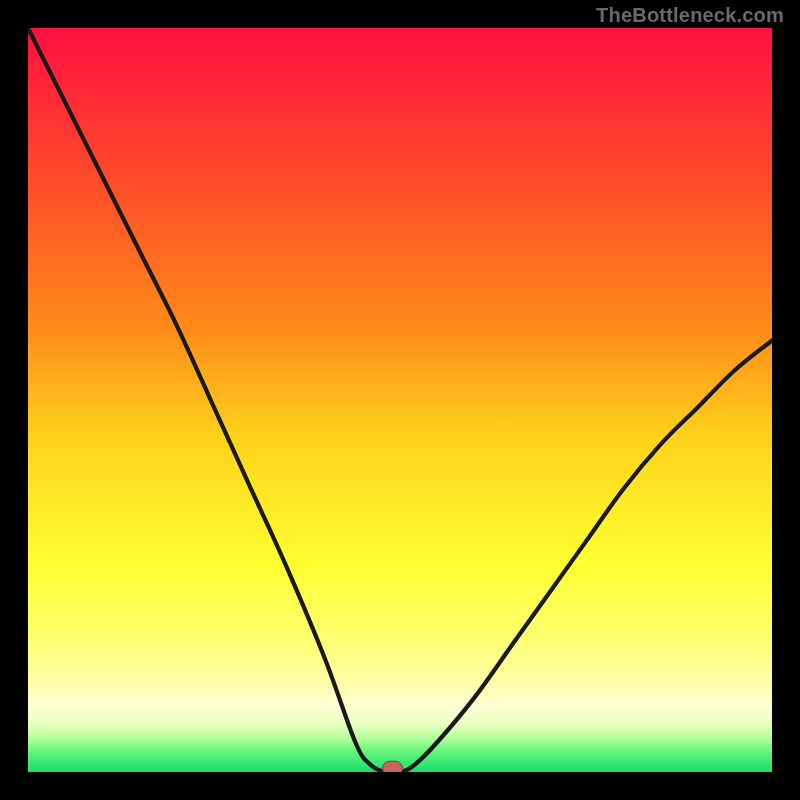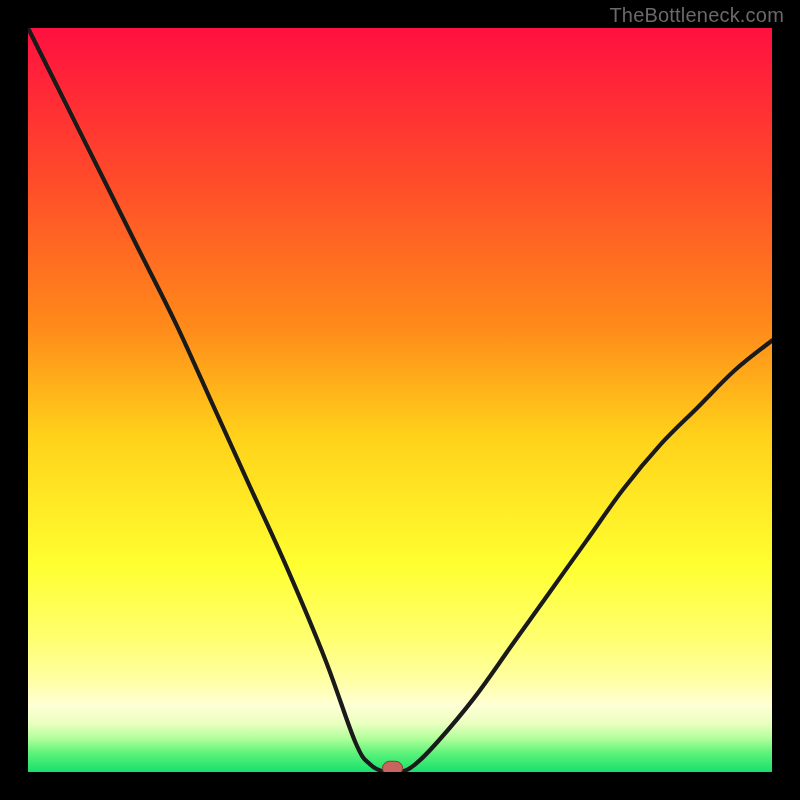--- a/index.html
+++ b/index.html
@@ -16,21 +16,21 @@
     background: #000;
     position: relative;
     box-sizing: border-box;
   }
   .watermark {
     position: absolute;
     top: 4px;
     right: 16px;
     font-family: Arial, Helvetica, sans-serif;
     font-size: 20px;
-    font-weight: 400;
+    font-weight: 700;
     color: #6a6a6a;
     letter-spacing: 0.2px;
     margin-left: 27px;
   }
   svg {
     position: absolute;
     top: 0;
     left: 0;
   }
 </style>

